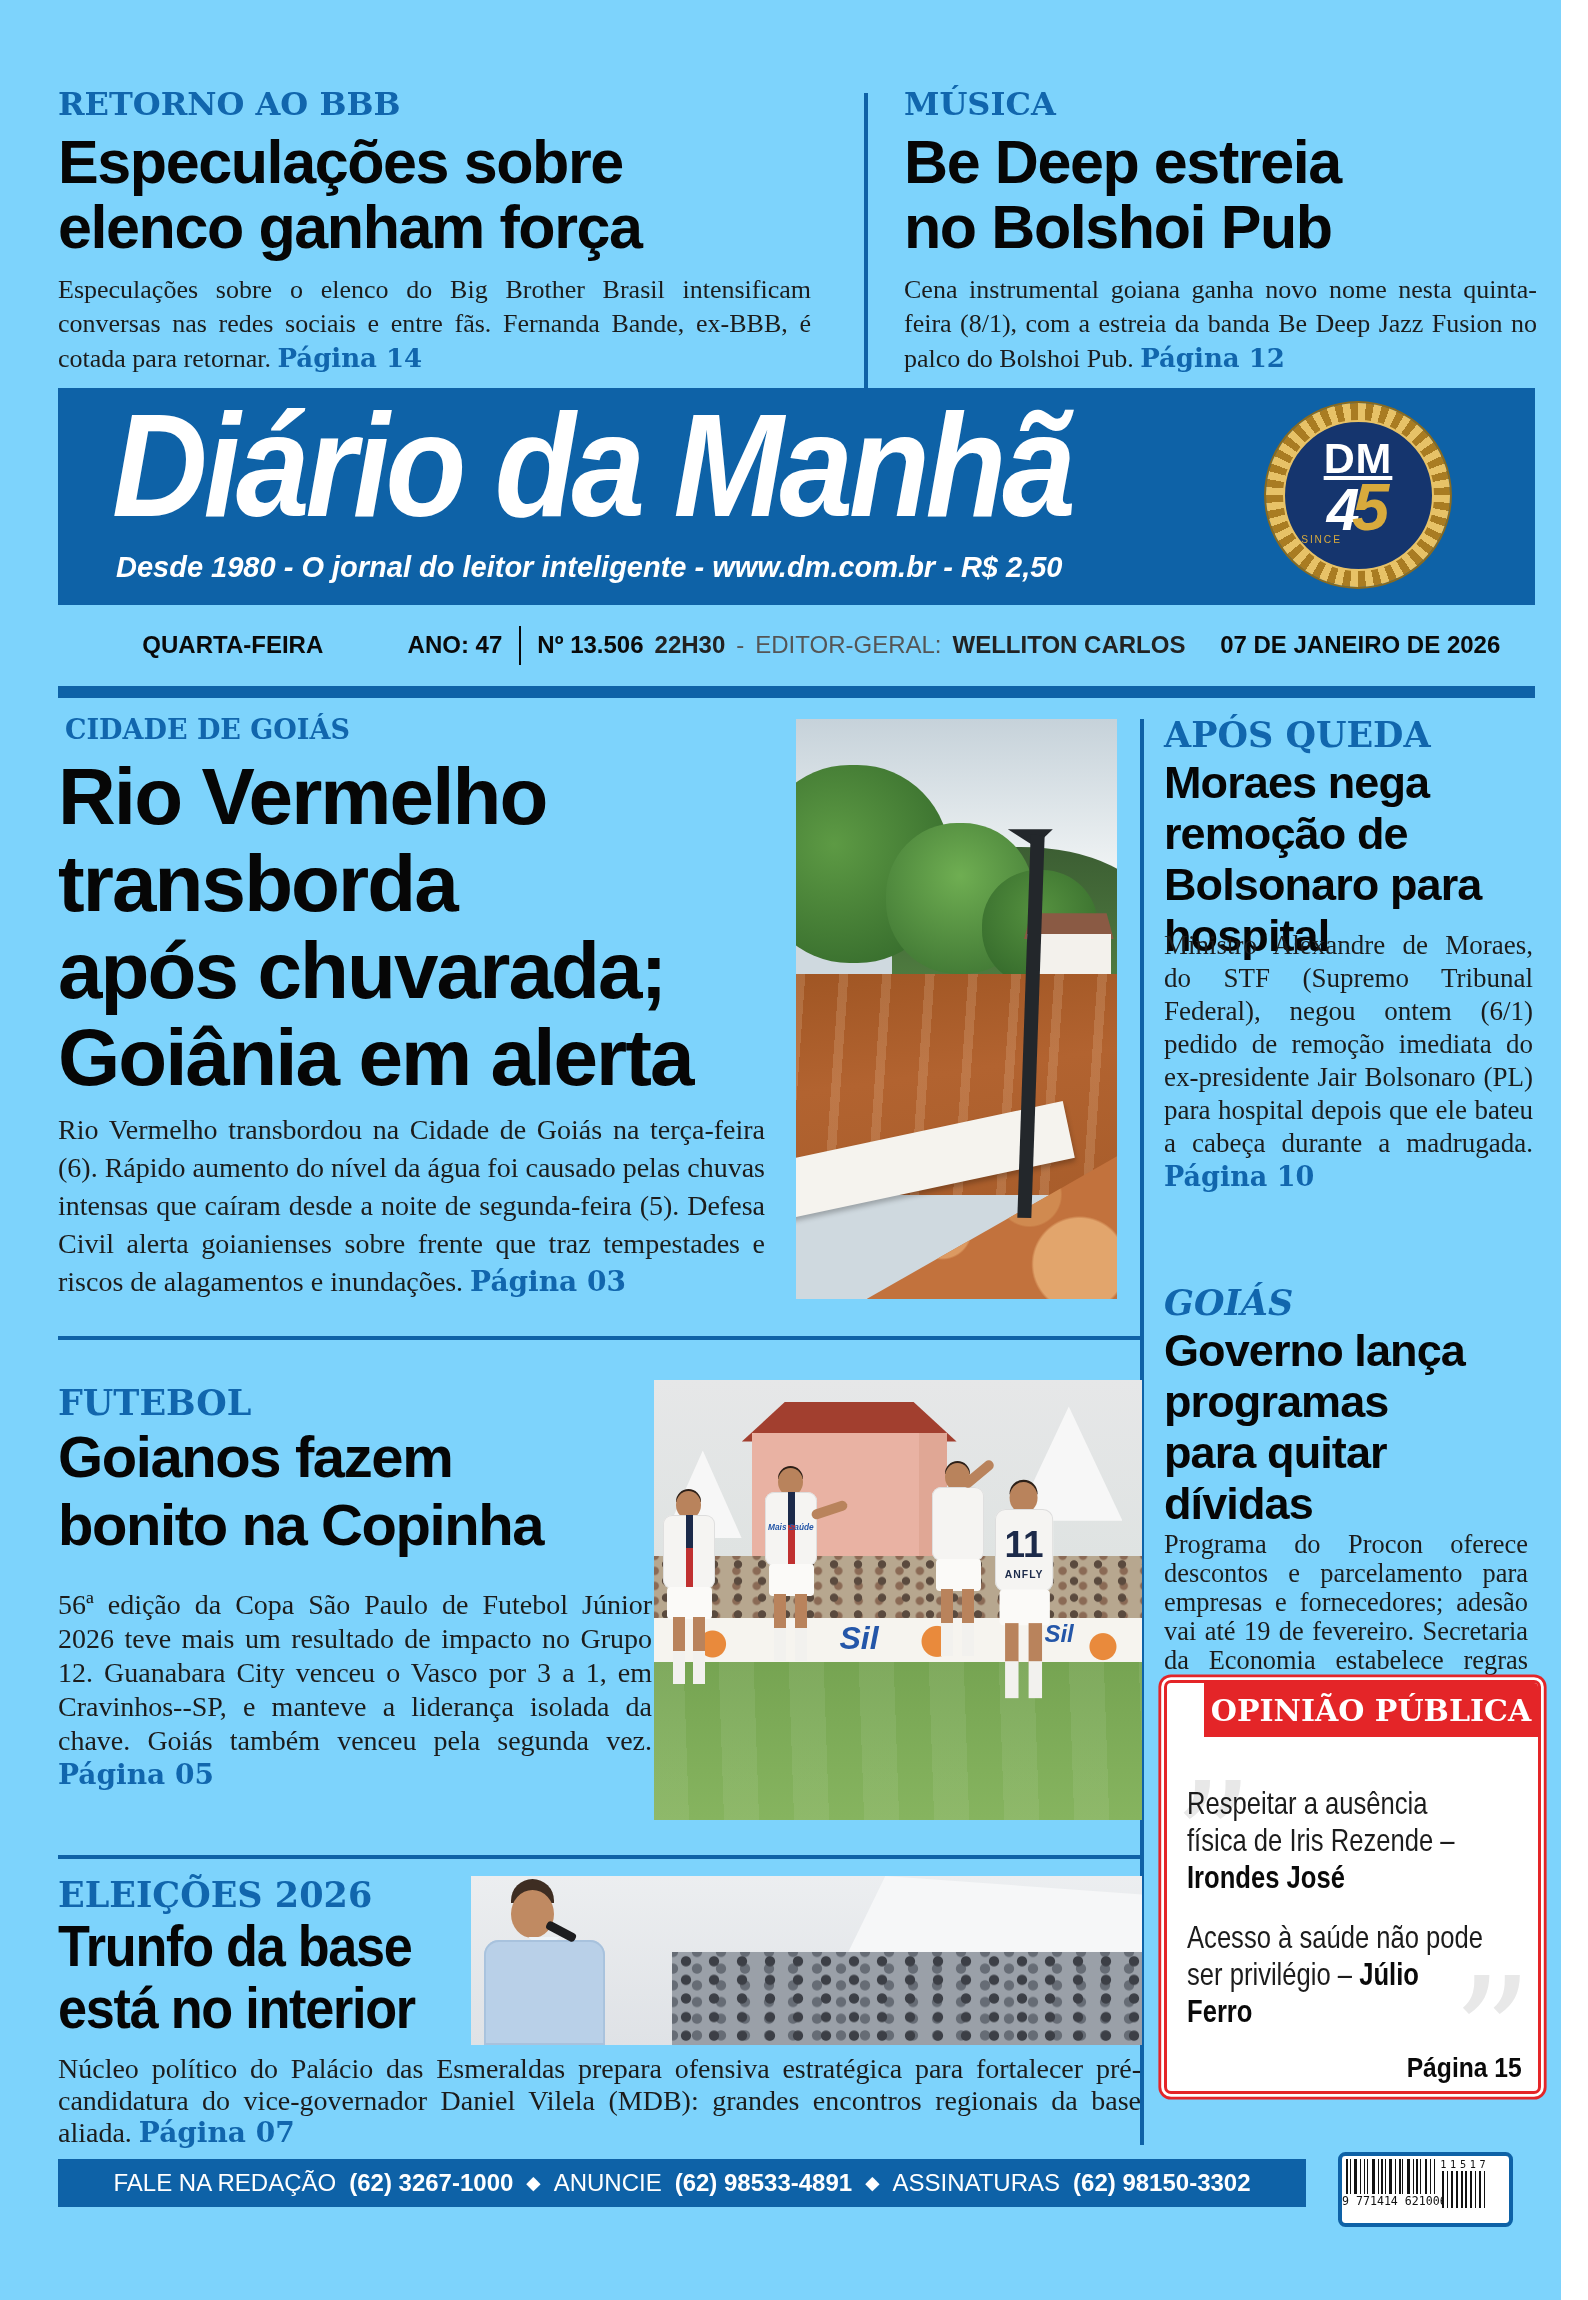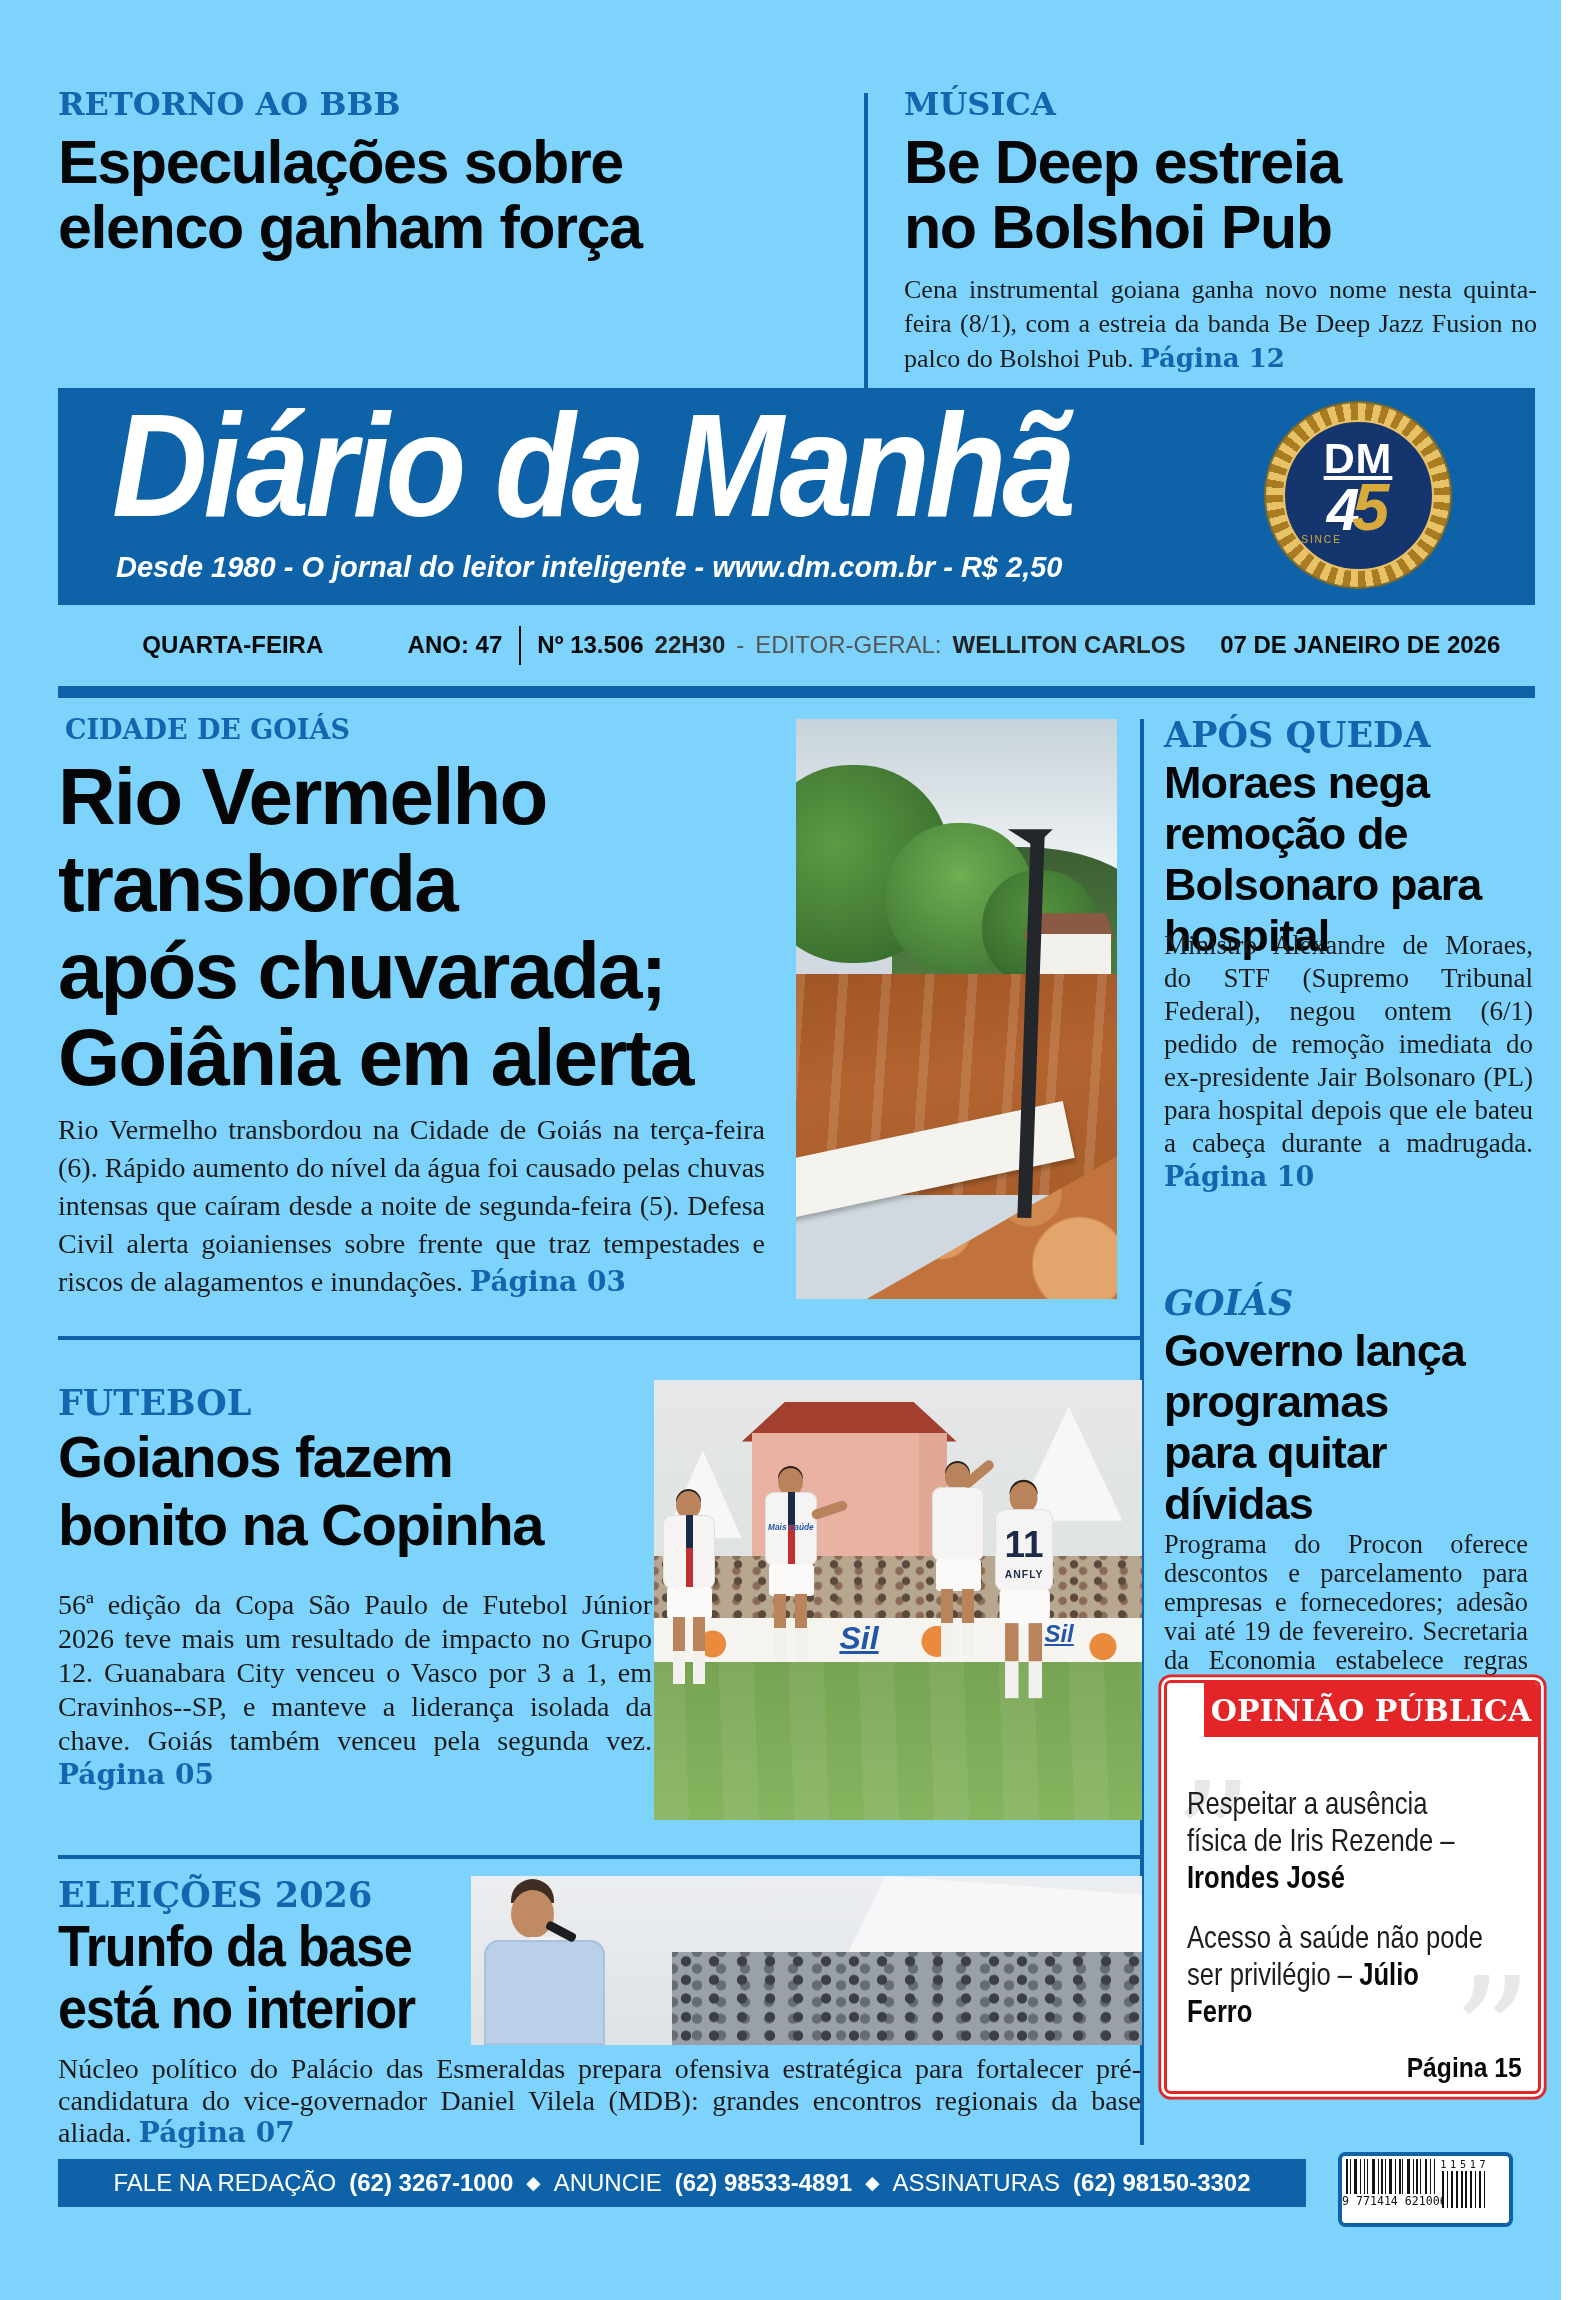--- a/index.html
+++ b/index.html
@@ -156,21 +156,21 @@
   .sc-roof{position:absolute;left:18%;top:5%;width:44%;height:9%;background:#a23f2f;
            clip-path:polygon(0 100%,20% 0,80% 0,100% 100%);}
   .sc-crowd{position:absolute;left:0;top:40%;width:100%;height:16%;background:#b7a78f;
             background-image:radial-gradient(circle,#5a4a3e 0 3.7px,transparent 4.6px),
                              radial-gradient(circle,#8a6a55 0 3.7px,transparent 4.6px);
             background-size:24px 16.7px,20.4px 15px;background-position:0 0,11px 7.4px;}
   .sc-board{position:absolute;left:0;top:54%;width:100%;height:12%;background:#f6f4ef;
             background-image:radial-gradient(circle at 12% 50%,#e98a3c 0 13px,transparent 14px),
                              radial-gradient(circle at 58% 45%,#e98a3c 0 15px,transparent 16px),
                              radial-gradient(circle at 92% 55%,#e98a3c 0 13px,transparent 14px);}
-  .sc-sil{position:absolute;top:4%;font-weight:bold;font-style:italic;color:#2456a8;font-size:32px;text-decoration:underline;}
+  .sc-sil{position:absolute;top:4%;font-weight:bold;font-style:italic;color:#2456a8;font-size:32px;}
   .sc-field{position:absolute;left:0;top:64%;width:100%;height:36%;
             background:linear-gradient(#76a452,#86b45f);}
   .sc-field:after{content:"";position:absolute;inset:0;
             background:repeating-linear-gradient(88deg,rgba(255,255,255,.07) 0 35px,transparent 35px 70px);}
   .pl{position:absolute;}
   .pl .head{position:absolute;left:13px;top:0;width:25px;height:28px;border-radius:50%;background:#b9835c;}
   .pl .hair{position:absolute;left:13px;top:-1.9px;width:25px;height:13px;border-radius:13px 13px 0 0;background:#2c1f17;}
   .pl .torso{position:absolute;left:0;top:24px;width:52px;height:74px;border-radius:9.3px;background:#f5f4f2;
              box-shadow:inset 0 0 0 0.9px #ddd;}
   .pl .stripe{position:absolute;left:23px;top:24px;width:6.5px;height:74px;
@@ -208,20 +208,21 @@
 </style>
 </head>
 <body>
 
 <div class="page">
 
   <section class="abs" id="a1">
     <div class="kicker top-kicker">RETORNO AO BBB</div>
     <div class="headline top-headline">Especulações sobre
 elenco ganham força</div>
+    <div class="body-txt top-body"><span>Especulações sobre o elenco do Big Brother Brasil intensificam conversas nas redes sociais e entre fãs. Fernanda Bande, ex-BBB, é cotada para retornar. </span><span class="pageref">Página 14</span></div>
   </section>
 
   <div class="abs" id="vrule-top"></div>
 
   <section class="abs" id="a2">
     <div class="kicker top-kicker">MÚSICA</div>
     <div class="headline top-headline">Be Deep estreia
 no Bolshoi Pub</div>
     <div class="body-txt top-body"><span>Cena instrumental goiana ganha novo nome nesta quinta-feira (8/1), com a estreia da banda Be Deep Jazz Fusion no palco do Bolshoi Pub. </span><span class="pageref">Página 12</span></div>
   </section>

